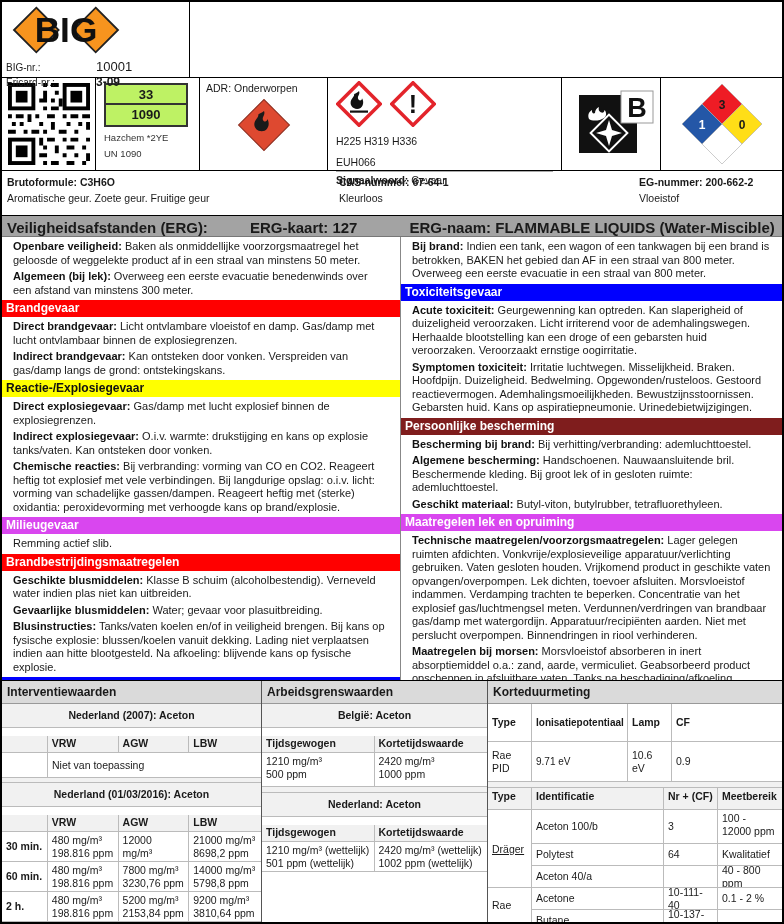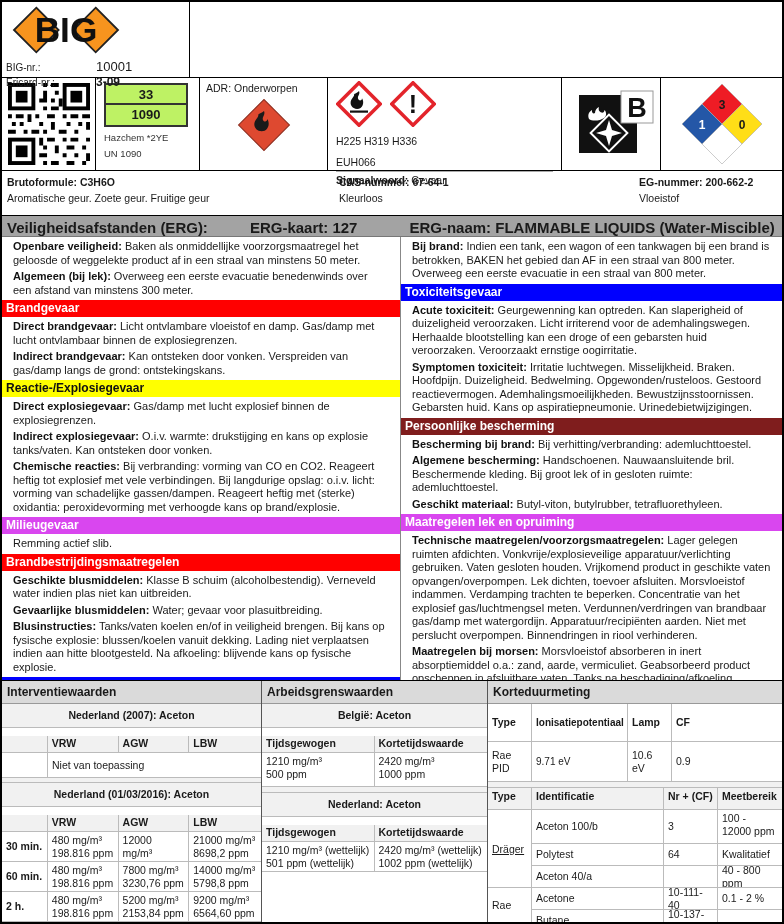--- a/index.html
+++ b/index.html
@@ -330,21 +330,21 @@
         <div class="c wA">
             <div>480 mg/m³</div>
             <div>198.816 ppm</div>
           </div>
         <div class="c wA">
             <div>5200 mg/m³</div>
             <div>2153,84 ppm</div>
           </div>
         <div class="c wA2 last">
             <div>9200 mg/m³</div>
-            <div>6564,60 ppm</div>
+            <div>3810,64 ppm</div>
           </div>
       </div>
     </div>
 
     <div class="bcol colB">
       <div class="bhdr">Arbeidsgrenswaarden</div>
       <div class="band">België: Aceton</div>
       <div class="row thead">
         <div class="c wB b">Tijdsgewogen</div>
         <div class="c wB b last">Kortetijdswaarde</div>

